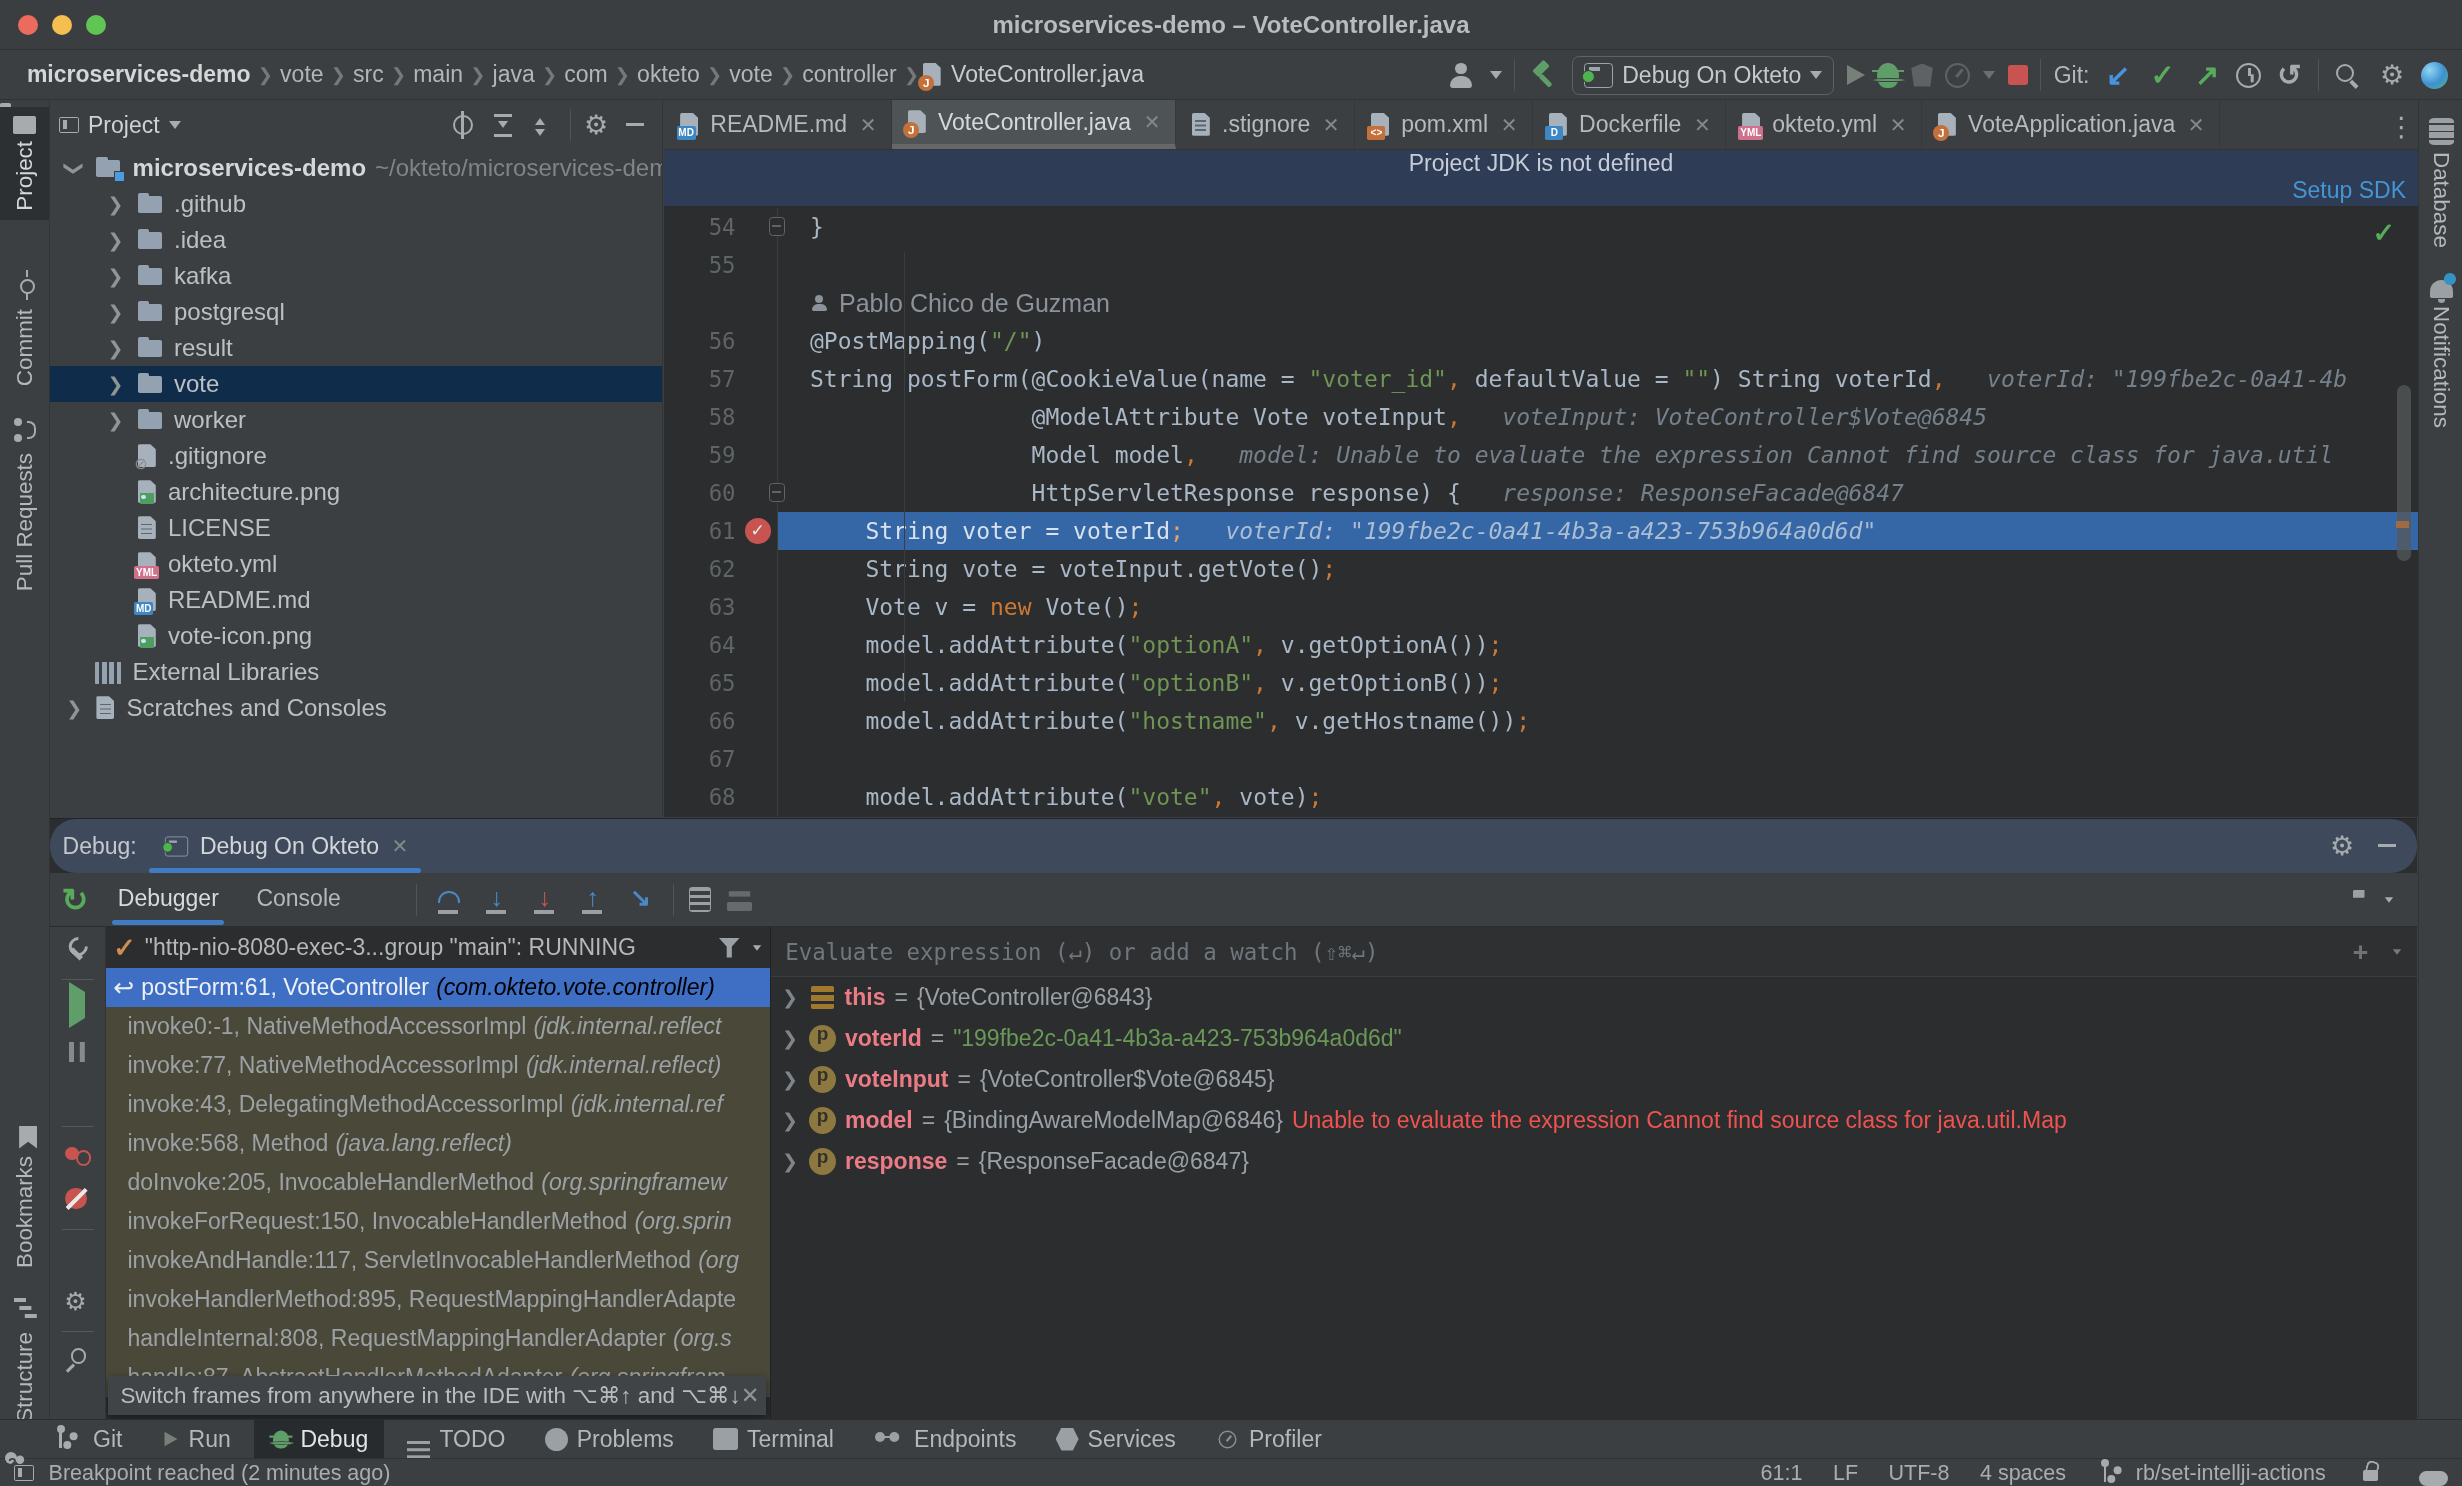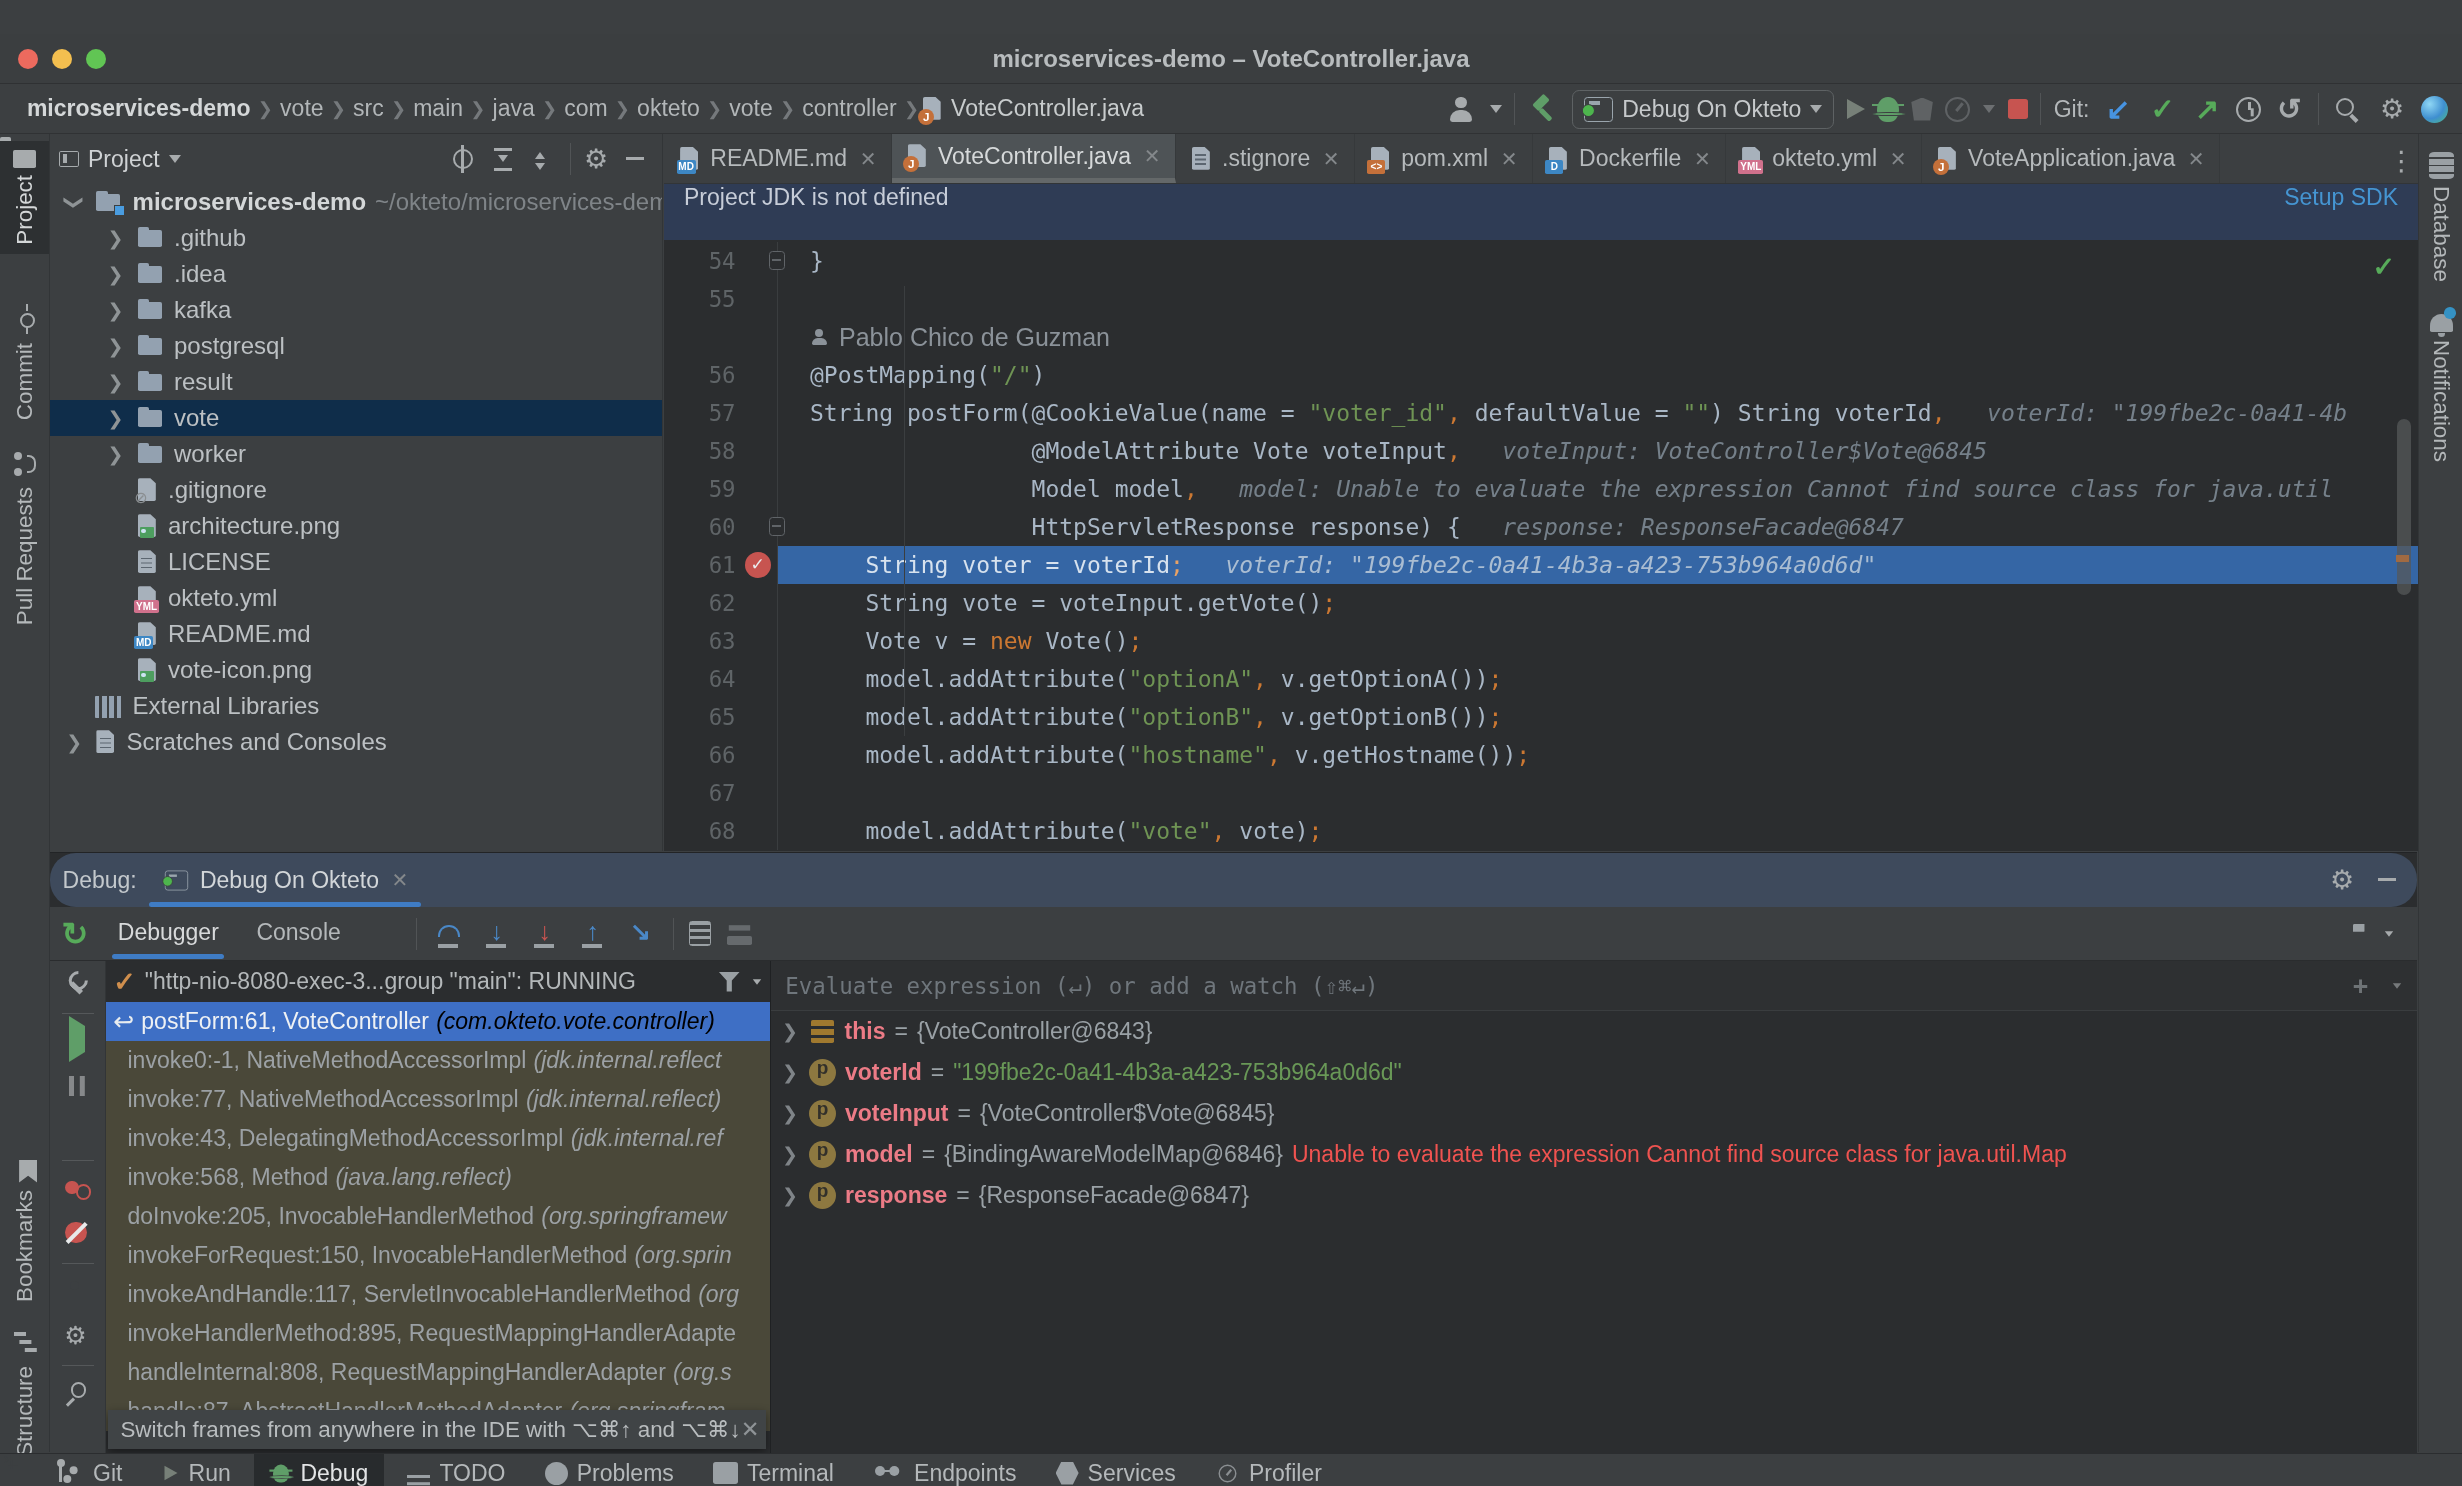--- a/index.html
+++ b/index.html
@@ -1,18 +1,18 @@
 <!DOCTYPE html>
 <html style="font-size:14.3px"><head>
 <meta charset="utf-8">
 <style>
   * { margin:0; padding:0; box-sizing:border-box; }
   body { background:#222; font-family:"Liberation Sans", sans-serif; }
   .app { position:relative; width:2462px; height:1487px; background:#3c3f41; overflow:hidden; color:#b4b8ba; font-size:23px; }
-  .abs { position:absolute;margin-top:34px; }
+  .abs { position:absolute; }
 
   
   .titlebar { left:0; top:0; width:2462px; height:50px; background:#3b3e40; border-bottom:0.9px solid #2f3133; display:flex; align-items:center; justify-content:center; }
   .tl { position:absolute; top:15.2px; width:20px; height:20px; border-radius:50%; }
   .tl.r { left:18px; background:#ec6a5e; } .tl.y { left:52px; background:#f4bf4f; } .tl.g { left:86px; background:#61c554; }
   .win-title { font-weight:bold; color:#b8bcbe; font-size:24px; }
 
   
   .navbar { left:0; top:50px; width:2462px; height:50px; background:#3c3f41; border-bottom:0.9px solid #303234; display:flex; align-items:center; }
   .bc-wrap { display:flex; align-items:center; padding-left:21.5px; white-space:nowrap; }
@@ -148,21 +148,21 @@
   .tname.bold { font-weight:bold; color:#d4d7d8; }
   .tpath { color:#7f8488; }
 
   
   .editorcol { left:664px; top:100px; width:1754px; height:717px; background:#2b2d2f; }
   .tabbar { height:50px; background:#3c3f41; display:flex; align-items:stretch; border-bottom:0.9px solid #323537; position:relative; }
   .tab { display:flex; align-items:center; gap:9px; padding:0 14.3px; border-right:0.9px solid #36393b; color:#b6babc; cursor:default; }
   .tab.active { background:#4e5356; color:#d6d9da; border-bottom:5.4px solid #646869; }
   .tab-close { color:#84888b; font-size:20px; margin-left:3.6px; }
   .tab-extra { position:absolute; right:9px; top:0; height:50px; display:flex; align-items:center; }
-  .banner { position:absolute; left:0; top:50px; width:100%; height:56px; background:#2f3c55; display:flex; align-items:flex-start; padding:0 20px; color:#c7cdd8; }
+  .banner { position:absolute; left:0; top:50px; width:100%; height:56px; background:#2f3c55; display:flex; align-items:center; padding:0 12px; color:#c7cdd8;flex-direction:column; }
   .banner-link { margin-left:auto; color:#4595d2; cursor:pointer; }
   .codearea { position:absolute; left:0; top:106px; width:100%; height:612px; font-family:"DejaVu Sans Mono", monospace; font-size:23px; color:#a9b7c6; overflow:hidden; padding-top:1.8px; }
   .crow { height:38px; line-height:38px; display:flex; }
   .ln { width:77px; text-align:right; padding-right:5.4px; color:#5f6467; font-size:22.4px; flex:none; font-family:"DejaVu Sans Mono",monospace; }
   .cmark { width:36px; position:relative; flex:none; }
   .bp { position:absolute; left:3.6px; top:6.3px; width:26px; height:26px; border-radius:50%; background:#c75450; color:#e9ecee; font-size:17px; text-align:center; line-height:26px; font-family:"Liberation Sans",sans-serif; }
   .cbody { flex:1; display:flex; border-left:1.8px solid #3a3d3f; min-width:0; }
   .cfold { width:32px; position:relative; flex:none; }
   .fm { position:absolute; left:-9px; top:9px; width:16px; height:19px; border:1.8px solid #606468; border-radius:3.6px; background:#2b2d2f; }
   .fm::after { content:""; position:absolute; left:1.8px; top:7.2px; width:9px; height:1.8px; background:#606468; }

